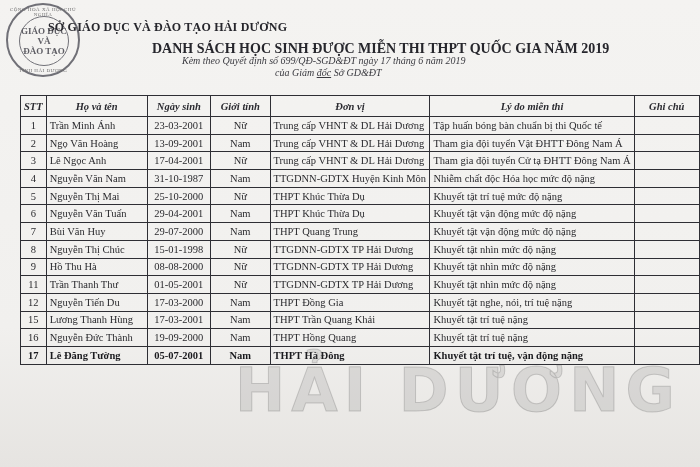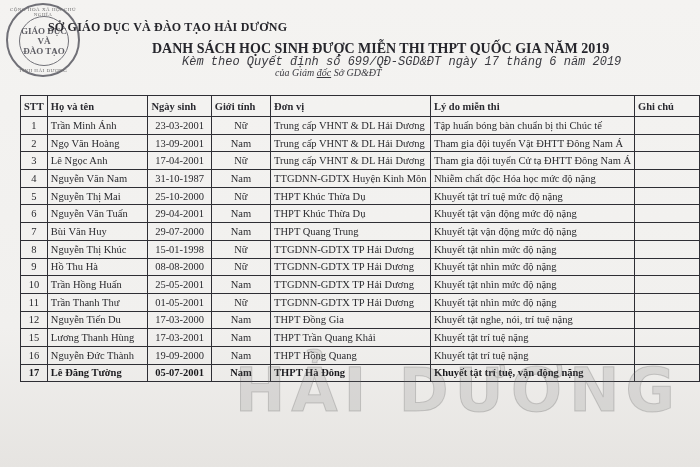--- a/index.html
+++ b/index.html
@@ -36,38 +36,38 @@
   .dept {
     position: absolute; left: 48px; top: 20px;
     font-size: 12px; font-weight: bold; color: #26262c; letter-spacing: 0.2px;
   }
   .title {
     position: absolute; left: 152px; top: 41px;
     font-size: 14px; font-weight: bold; color: #26262c;
   }
   .subtitle {
     position: absolute; left: 182px; top: 55px;
-    font-size: 12px; font-style: italic; color: #3a3a40; font-family: Liberation Mono, monospace;
+    font-size: 10px; font-style: italic; color: #3a3a40;
   }
   .subtitle2 {
     position: absolute; left: 275px; top: 67px;
     font-size: 10px; font-style: italic; color: #3a3a40;
   }
   .u { text-decoration: underline; text-align: center; }
   table {
     position: absolute; left: 20px; top: 95px;
     border-collapse: collapse;
     font-size: 10.5px;
   }
   th, td {
     border: 1.3px solid #2e2e34;
     height: 17.7px; padding: 0 3px;
     white-space: nowrap; box-sizing: border-box;
   }
-  th { font-weight: bold; font-size: 10.5px; height: 21px; text-align: left; color: #2a2a30; }
+  th { font-weight: bold; font-size: 10.5px; height: 21px; text-align: center; color: #2a2a30; font-style: italic; }
   td.c { text-align: center; }
   td.l { text-align: left; }
   col.stt { width: 22px; }
   col.name { width: 103px; }
   col.dob { width: 65px; }
   col.sex { width: 62px; }
   col.unit { width: 160px; }
   col.reason { width: 198px; }
   col.note { width: 70px; }
   tr.dark td { color: #1a1a1e; font-weight: bold; }
@@ -119,21 +119,21 @@
         <th>Ghi chú</th>
       </tr>
     </thead>
     <tbody id="tbody">
         <tr>
           <td class="c">1</td>
           <td class="l">Trần Minh Ánh</td>
           <td class="c">23-03-2001</td>
           <td class="c">Nữ</td>
           <td class="l">Trung cấp VHNT &amp; DL Hải Dương</td>
-          <td class="l">Tập huấn bóng bàn chuẩn bị thi Chúc tế</td>
+          <td class="l">Tập huấn bóng bàn chuẩn bị thi Quốc tế</td>
           <td class="l"></td>
         </tr>
         <tr>
           <td class="c">2</td>
           <td class="l">Ngọ Văn Hoàng</td>
           <td class="c">13-09-2001</td>
           <td class="c">Nam</td>
           <td class="l">Trung cấp VHNT &amp; DL Hải Dương</td>
           <td class="l">Tham gia đội tuyển Vật ĐHTT Đông Nam Á</td>
           <td class="l"></td>
@@ -178,41 +178,32 @@
           <td class="c">7</td>
           <td class="l">Bùi Văn Huy</td>
           <td class="c">29-07-2000</td>
           <td class="c">Nam</td>
           <td class="l">THPT Quang Trung</td>
           <td class="l">Khuyết tật vận động mức độ nặng</td>
           <td class="l"></td>
         </tr>
         <tr>
           <td class="c">8</td>
-          <td class="l">Nguyễn Thị Khúc</td>
+          <td class="l">Nguyễn Thị Chúc</td>
           <td class="c">15-01-1998</td>
           <td class="c">Nữ</td>
           <td class="l">TTGDNN-GDTX TP Hải Dương</td>
           <td class="l">Khuyết tật nhìn mức độ nặng</td>
           <td class="l"></td>
         </tr>
         <tr>
           <td class="c">9</td>
           <td class="l">Hồ Thu Hà</td>
           <td class="c">08-08-2000</td>
           <td class="c">Nữ</td>
-          <td class="l">TTGDNN-GDTX TP Hải Dương</td>
-          <td class="l">Khuyết tật nhìn mức độ nặng</td>
-          <td class="l"></td>
-        </tr>
-        <tr>
-          <td class="c">10</td>
-          <td class="l">Trần Hồng Huấn</td>
-          <td class="c">25-05-2001</td>
-          <td class="c">Nam</td>
           <td class="l">TTGDNN-GDTX TP Hải Dương</td>
           <td class="l">Khuyết tật nhìn mức độ nặng</td>
           <td class="l"></td>
         </tr>
         <tr>
           <td class="c">11</td>
           <td class="l">Trần Thanh Thư</td>
           <td class="c">01-05-2001</td>
           <td class="c">Nữ</td>
           <td class="l">TTGDNN-GDTX TP Hải Dương</td>

